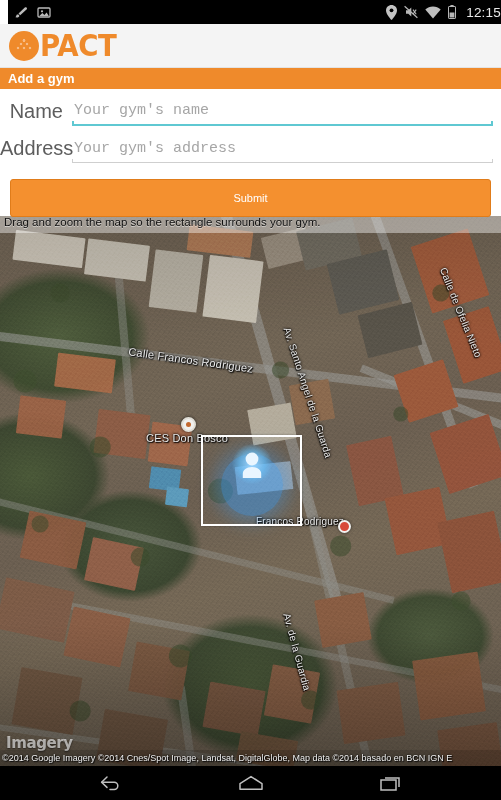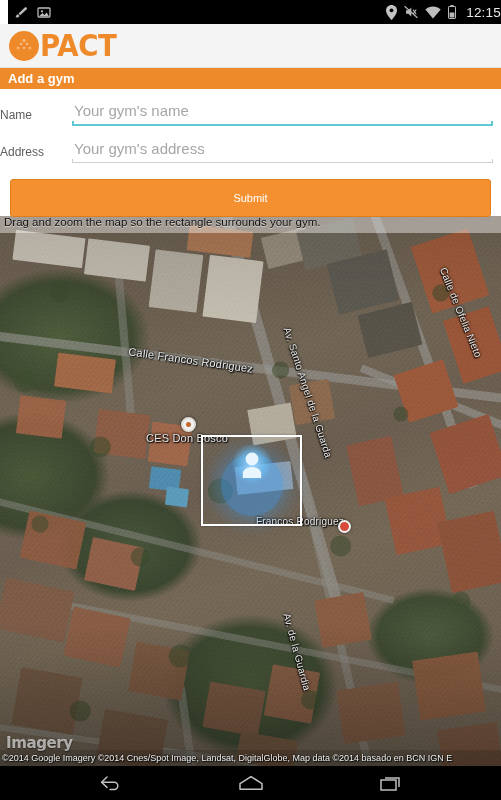--- a/index.html
+++ b/index.html
@@ -50,27 +50,27 @@
   .sectionbar {
     position:absolute; top:68px; left:0; width:501px; height:21px;
     background:#ef8a2b; display:flex; align-items:center; padding-left:8px; z-index:30;
   }
   .sectionbar span { color:#fff; font-size:13px; font-weight:bold; }
 
   
   .form { position:absolute; top:89px; left:0; width:501px; height:127px; background:#fff; z-index:30; }
   .field { display:flex; align-items:flex-end; height:30px; margin-top:7px; }
   .field-label {
-    width:72px; text-align:left; padding-right:9px; color:#5d5d5d;
-    font-size:12px; line-height:1; padding-bottom:5px;
+    width:72px; text-align:right; padding-right:9px; color:#5d5d5d;
+    font-size:20px; line-height:1; padding-bottom:5px;
   }
   .field-input {
     flex:1; margin-right:8px; border:0; outline:none; background:transparent;
     font-size:15px; color:#333; padding:0 2px 5px 2px; line-height:1;
-    font-family:Liberation Sans, sans-serif;
+    font-family:Liberation Mono, monospace;
   }
   .field-input::placeholder { color:#a6a6a6; }
   .underline { height:2px; width:100%; }
   .field-wrap { flex:1; margin-right:8px; display:flex; flex-direction:column; }
   .field-wrap .field-input { margin-right:0; width:100%; }
   .u-focus { background:#5fc8d2; box-shadow:0 0 0 0 transparent; position:relative; }
   .u-focus::before, .u-focus::after {
     content:""; position:absolute; bottom:0; width:2px; height:5px; background:#5fc8d2;
   }
   .u-focus::before { left:0; } .u-focus::after { right:0; }

